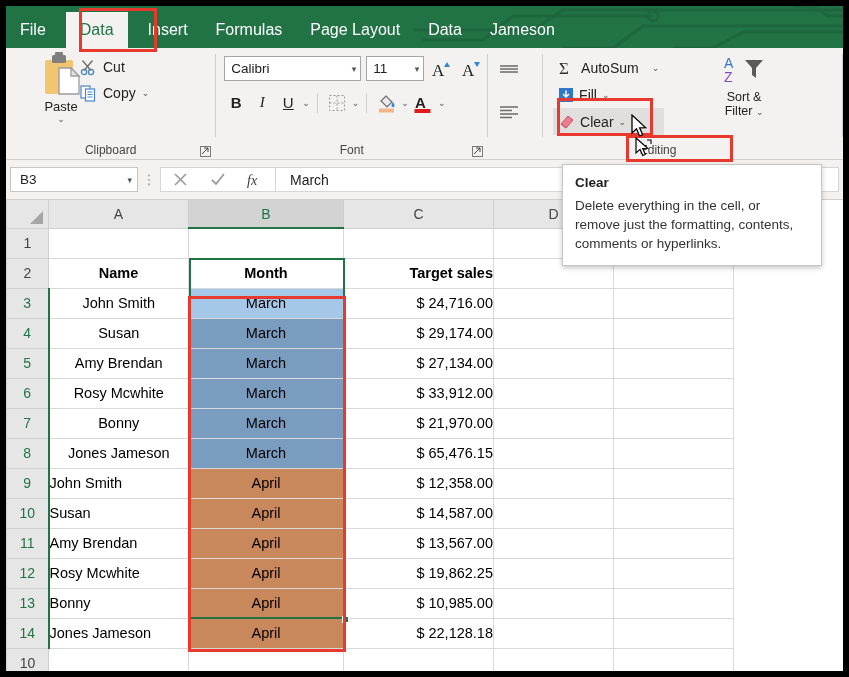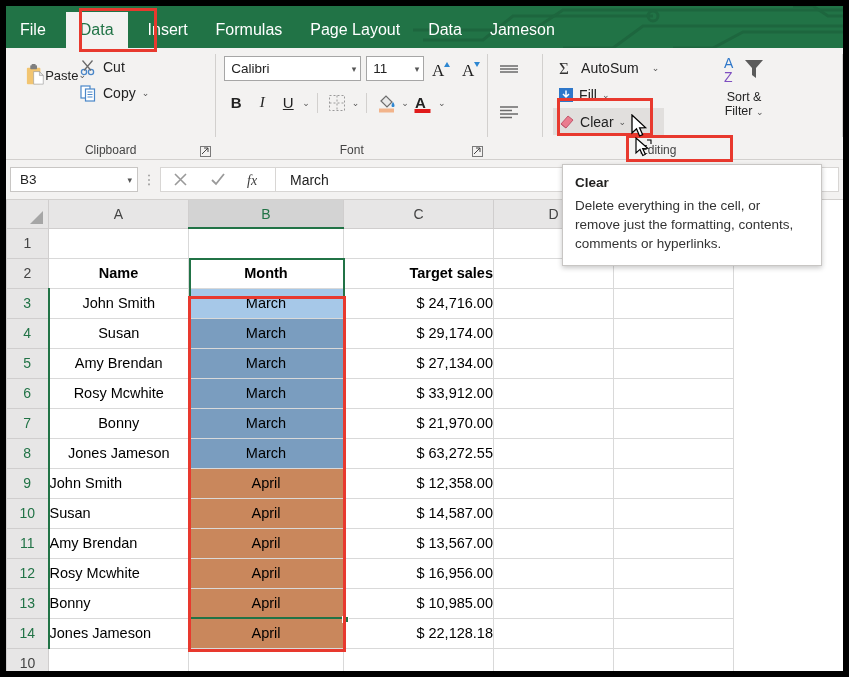--- a/index.html
+++ b/index.html
@@ -58,22 +58,22 @@
     text-align: center; font-size: 12px; color: #444;
   }
   .dialog-launcher {
     position: absolute; bottom: 3px; right: 4px;
     width: 11px; height: 11px; cursor: pointer;
   }
 
   
   .g-clip { width: 210px; }
   .paste-btn {
-    position: absolute; left: 18px; top: 4px; width: 62px;
-    display: flex; flex-direction: row; align-items: center; cursor: pointer;
+    position: absolute; left: 24px; top: 4px; width: 62px;
+    display: flex; flex-direction: column; align-items: center; cursor: pointer;
   }
   .paste-lbl { font-size: 13px; color: #222; margin-top: 1px; }
   .clip-items { position: absolute; left: 74px; top: 6px; }
   .clip-row {
     display: flex; align-items: center; gap: 6px;
     height: 26px; font-size: 14px; color: #222; cursor: pointer;
   }
   .chev { font-size: 9px; color: #555; }
 
   
@@ -488,21 +488,21 @@
             <td class="cell c-a ta-c">Bonny</td>
             <td class="cell c-b ta-c" style="background: rgb(122, 157, 191);">March</td>
             <td class="cell c-c ta-r">$ 21,970.00</td>
             <td class="cell c-d"></td>
             <td class="cell c-e"></td>
           </tr>
           <tr>
             <td class="rowhead sel">8</td>
             <td class="cell c-a ta-c">Jones Jameson</td>
             <td class="cell c-b ta-c" style="background: rgb(122, 157, 191);">March</td>
-            <td class="cell c-c ta-r">$ 63,272.55</td>
+            <td class="cell c-c ta-r">$ 65,476.15</td>
             <td class="cell c-d"></td>
             <td class="cell c-e"></td>
           </tr>
           <tr>
             <td class="rowhead sel">9</td>
             <td class="cell c-a ta-l">John Smith</td>
             <td class="cell c-b ta-c" style="background: rgb(201, 135, 92);">April</td>
             <td class="cell c-c ta-r">$ 12,358.00</td>
             <td class="cell c-d"></td>
             <td class="cell c-e"></td>
@@ -520,21 +520,21 @@
             <td class="cell c-a ta-l">Amy Brendan</td>
             <td class="cell c-b ta-c" style="background: rgb(201, 135, 92);">April</td>
             <td class="cell c-c ta-r">$ 13,567.00</td>
             <td class="cell c-d"></td>
             <td class="cell c-e"></td>
           </tr>
           <tr>
             <td class="rowhead sel">12</td>
             <td class="cell c-a ta-l">Rosy Mcwhite</td>
             <td class="cell c-b ta-c" style="background: rgb(201, 135, 92);">April</td>
-            <td class="cell c-c ta-r">$ 16,956.00</td>
+            <td class="cell c-c ta-r">$ 19,862.25</td>
             <td class="cell c-d"></td>
             <td class="cell c-e"></td>
           </tr>
           <tr>
             <td class="rowhead sel">13</td>
             <td class="cell c-a ta-l">Bonny</td>
             <td class="cell c-b ta-c" style="background: rgb(201, 135, 92);">April</td>
             <td class="cell c-c ta-r">$ 10,985.00</td>
             <td class="cell c-d"></td>
             <td class="cell c-e"></td>

